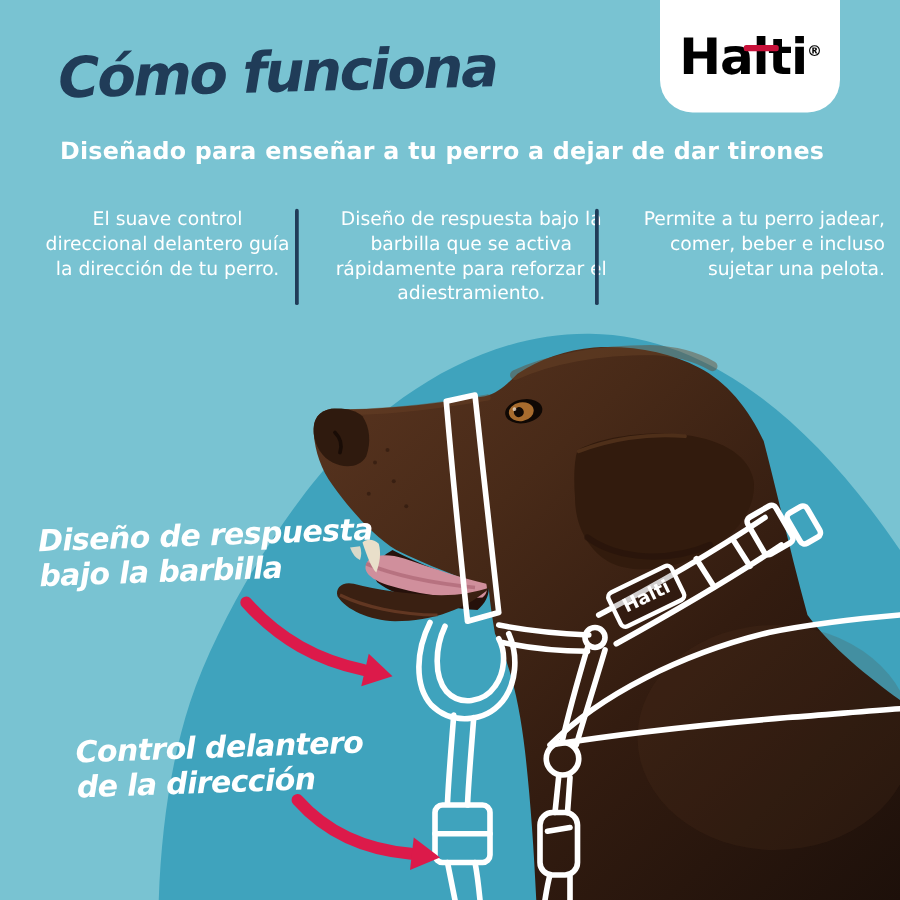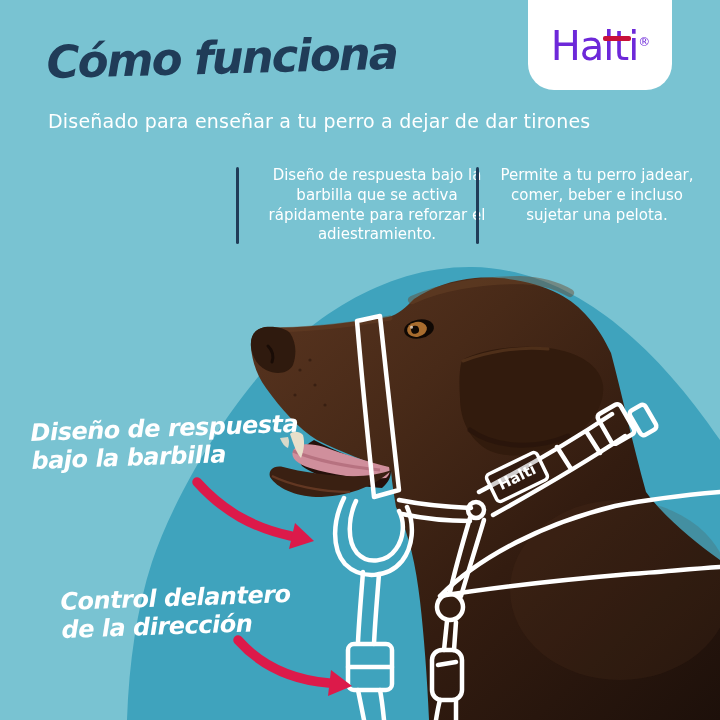--- a/index.html
+++ b/index.html
@@ -4,34 +4,34 @@
 <style>
   html,body{margin:0;padding:0;background:#555;}
   #canvas{position:relative;width:720px;height:720px;overflow:hidden;
           background:#79c3d2;font-family:"DejaVu Sans","Liberation Sans",sans-serif;}
   .abs{position:absolute;}
   #art{position:absolute;left:0;top:0;z-index:1;}
   .textlayer{z-index:2;}
   
   .title{left:46px;top:36px;font-size:45px;font-weight:bold;font-style:italic;
          color:#203c58;letter-spacing:-2px;transform:rotate(-1.5deg);transform-origin:left top;}
-  .subtitle{left:48px;top:110px;font-size:19px;font-weight:normal;color:#ffffff;letter-spacing:.2px;}
+  .subtitle{left:48px;top:110px;font-size:19px;font-weight:bold;color:#ffffff;letter-spacing:.2px;}
   
   .feature{top:166px;font-size:15px;line-height:1.32;color:#ffffff;text-align:center;}
   .f1{left:36px;width:196px;}
   .f2{left:264px;width:226px;}
-  .f3{left:486px;width:222px;}
+  .f3{left:486px;width:222px;text-align:right;}
   .divider{top:167px;width:3px;height:77px;background:#203c58;border-radius:2px;}
   .d1{left:236px;} .d2{left:476px;}
   
   .logo-badge{left:528px;top:-26px;width:144px;height:116px;background:#ffffff;
               border-radius:26px;z-index:3;}
   .logo-inner{position:absolute;left:0;bottom:0;width:100%;height:88px;
               display:flex;align-items:center;justify-content:center;}
-  .logo-word{position:relative;color:#6d28d9;font-weight:normal;font-size:40px;
+  .logo-word{position:relative;color:#000000;font-weight:bold;font-size:40px;
              letter-spacing:-1px;line-height:1;}
   .logo-word sup{font-size:12px;vertical-align:super;line-height:0;}
   .logo-crossbar{position:absolute;left:52px;top:10px;width:28px;height:5px;
                  background:#c8113a;border-radius:2px;}
   
   .annotation{font-size:24px;font-weight:bold;font-style:italic;color:#ffffff;
               line-height:1.17;letter-spacing:-.5px;transform:rotate(-2deg);
               transform-origin:left top;}
   .a1{left:30px;top:419px;}
   .a2{left:60px;top:588px;}
@@ -155,20 +155,21 @@
 
   <div class="abs textlayer title">Cómo funciona</div>
   <div class="abs textlayer subtitle">Diseñado para enseñar a tu perro a dejar de dar tirones</div>
 
   <div class="abs logo-badge">
     <div class="logo-inner">
       <span class="logo-word"><span>Halti</span><sup>®</sup><span class="logo-crossbar"></span></span>
     </div>
   </div>
 
+  <div class="abs textlayer feature f1">El suave control direccional delantero guía la dirección de tu perro.</div>
   <div class="abs textlayer divider d1"></div>
   <div class="abs textlayer feature f2">Diseño de respuesta bajo la barbilla que se activa rápidamente para reforzar el adiestramiento.</div>
   <div class="abs textlayer divider d2"></div>
   <div class="abs textlayer feature f3">Permite a tu perro jadear, comer, beber e incluso sujetar una pelota.</div>
 
   <div class="abs textlayer annotation a1">
     <div>Diseño de respuesta</div>
     <div>bajo la barbilla</div>
   </div>
   <div class="abs textlayer annotation a2">

